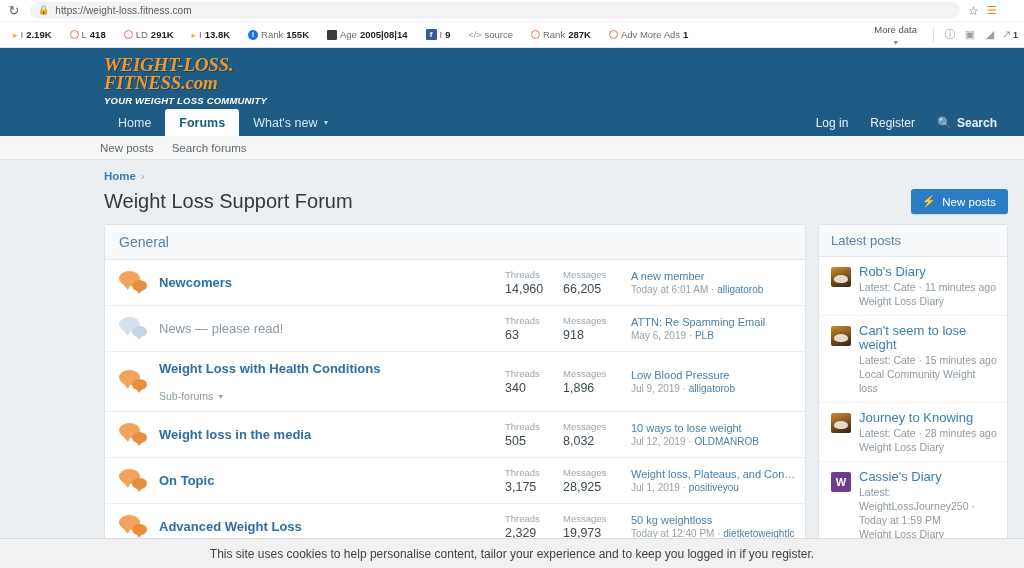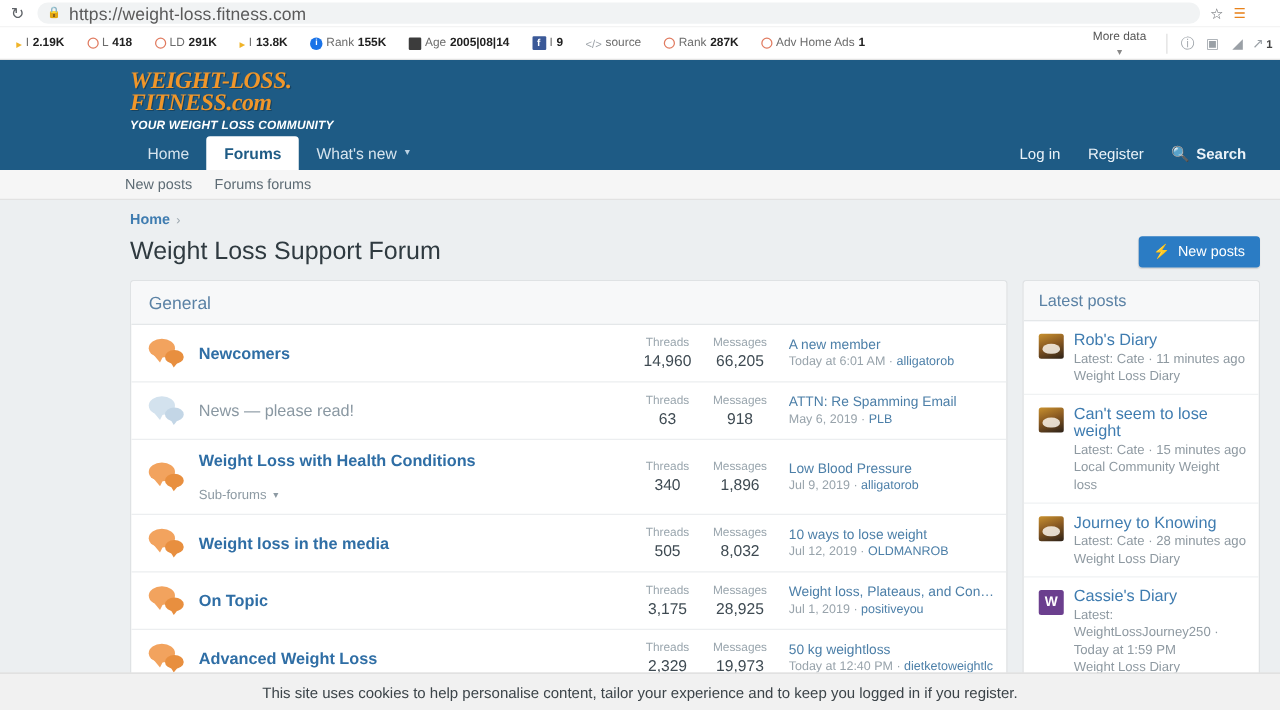--- a/index.html
+++ b/index.html
@@ -24,21 +24,21 @@
   }
   .omnibox {
     flex: 1 1 auto; height: 17px;
     background: #f1f3f4; border-radius: 9px;
     display: flex; align-items: center; gap: 6px;
     padding: 0 8px;
     max-width: 930px;
   }
   .lock-icon { font-size: 9px; color: #5f6368; line-height: 1; }
   .url-text {
-    font-size: 14px; color: #5a5a5a; white-space: nowrap;
+    font-size: 10px; color: #5a5a5a; white-space: nowrap;
     letter-spacing: .1px;
   }
   .star-icon { font-size: 12px; color: #5f6368; flex: 0 0 auto; }
   .menu-dots { font-size: 11px; color: #e8821a; flex: 0 0 auto; padding-right:2px;}
 
   
   .ext-bar {
     height: 26px; background: #ffffff;
     border-bottom: 1px solid #e3e3e3;
     display: flex; align-items: center;
@@ -220,21 +220,21 @@
   .forum-main { flex: 1 1 auto; min-width: 0; }
   .forum-title {
     font-size: 13px; color: #2f6ea5; font-weight: bold;
   }
   .forum-title.muted { color: #8a98a2; font-weight: normal; font-size: 13px;}
   .sub-forums {
     font-size: 10.5px; color: #8d9aa3; margin-top: 14px;
     display: flex; align-items: center; gap: 4px;
   }
   .stat-col {
-    flex: 0 0 58px; text-align: center;
+    flex: 0 0 58px; text-align: left;
   }
   .stat-label { font-size: 9.5px; color: #9aa6ae; }
   .stat-value { font-size: 12.5px; color: #3e4a52; margin-top: 2px; }
   .last-col {
     flex: 0 0 176px; min-width: 0; padding-left: 10px;
   }
   .last-title {
     font-size: 11px; color: #4c7fa8;
     white-space: nowrap; overflow: hidden; text-overflow: ellipsis;
   }
@@ -353,21 +353,21 @@
       <span class="code-icon">&lt;/&gt;</span>
       <span class="ext-label">source</span>
     </div>
     <div class="ext-item">
       <span class="ring"></span>
       <span class="ext-label">Rank</span>
       <span class="ext-val">287K</span>
     </div>
     <div class="ext-item">
       <span class="ring"></span>
-      <span class="ext-label">Adv Home Ads</span>
+      <span class="ext-label">Adv More Ads</span>
       <span class="ext-val">1</span>
     </div>
 
     <div class="ext-spacer"></div>
 
     <div class="ext-more">
       <span>More data</span>
       <span class="caret-sm">▼</span>
     </div>
     <div class="ext-divider"></div>
@@ -408,21 +408,21 @@
       </div>
       <div class="nav-btn search">
         <span>🔍</span>
         <span>Search</span>
       </div>
     </div>
   </div>
 
   <div class="subnav">
     <div class="subnav-item">New posts</div>
-    <div class="subnav-item">Forums forums</div>
+    <div class="subnav-item">Search forums</div>
   </div>
 
   <div class="page">
 
     <div class="breadcrumb">
       <span class="crumb-link">Home</span>
       <span class="crumb-sep">›</span>
     </div>
 
     <div class="title-row">

